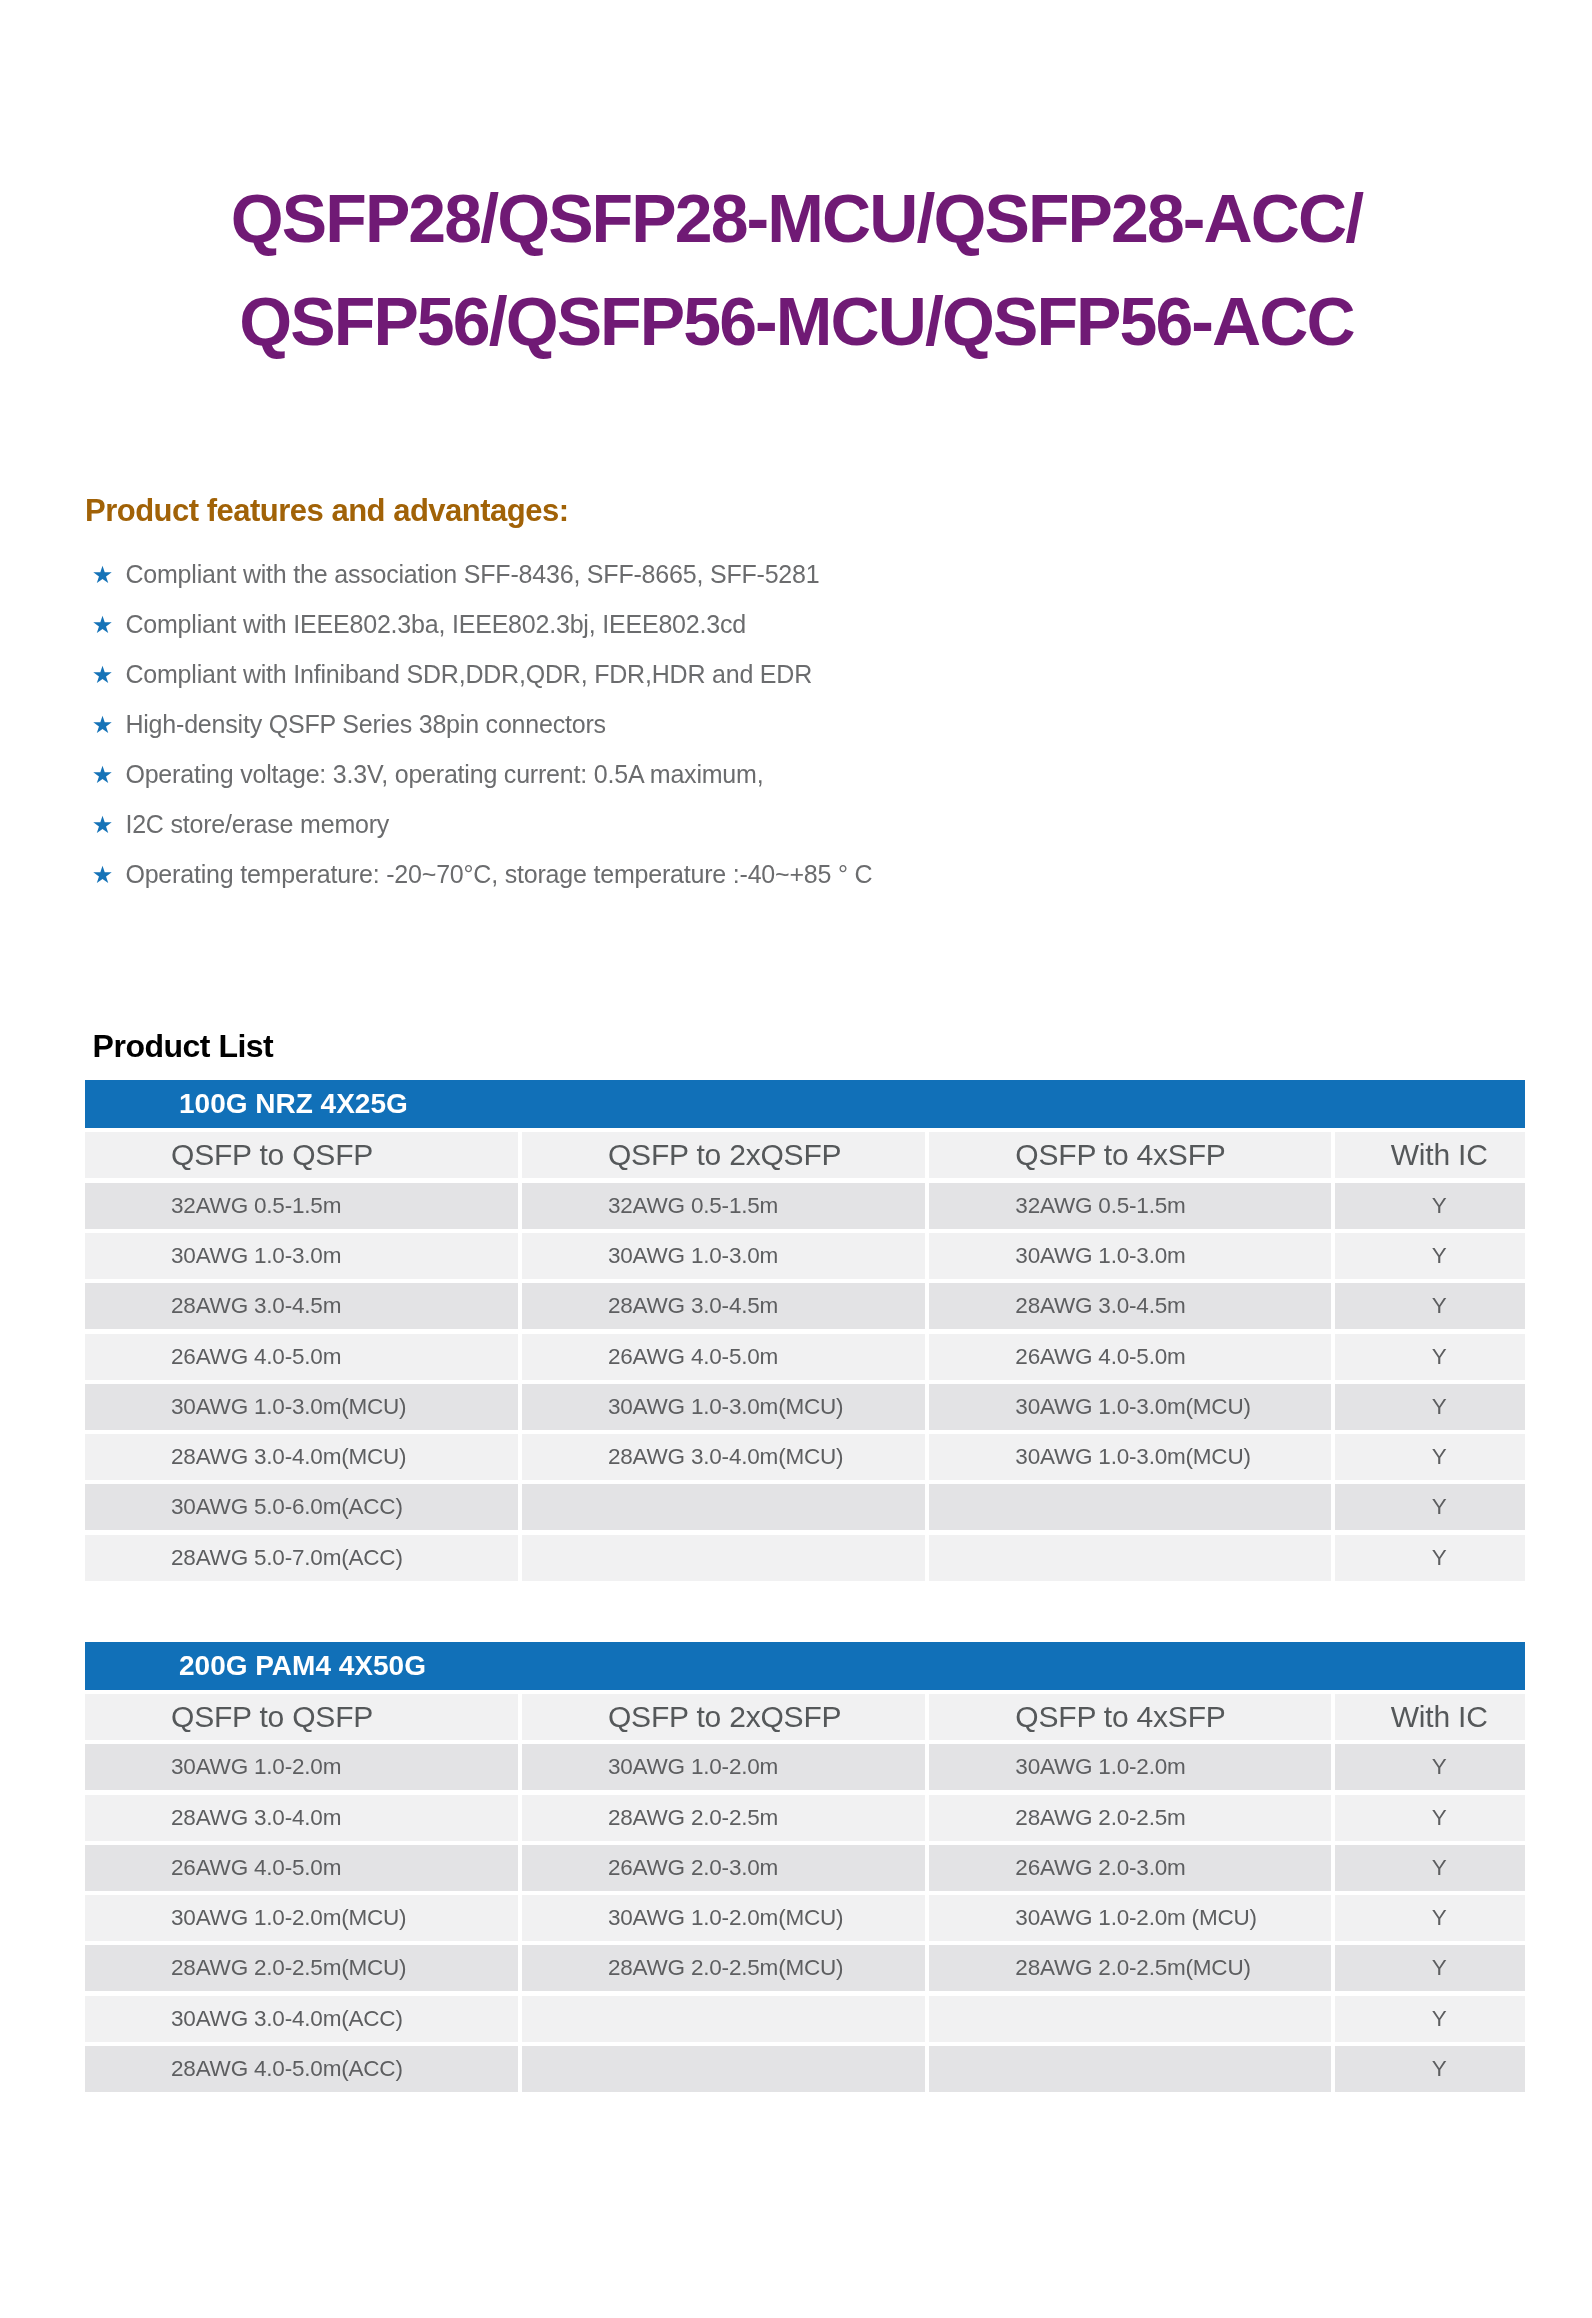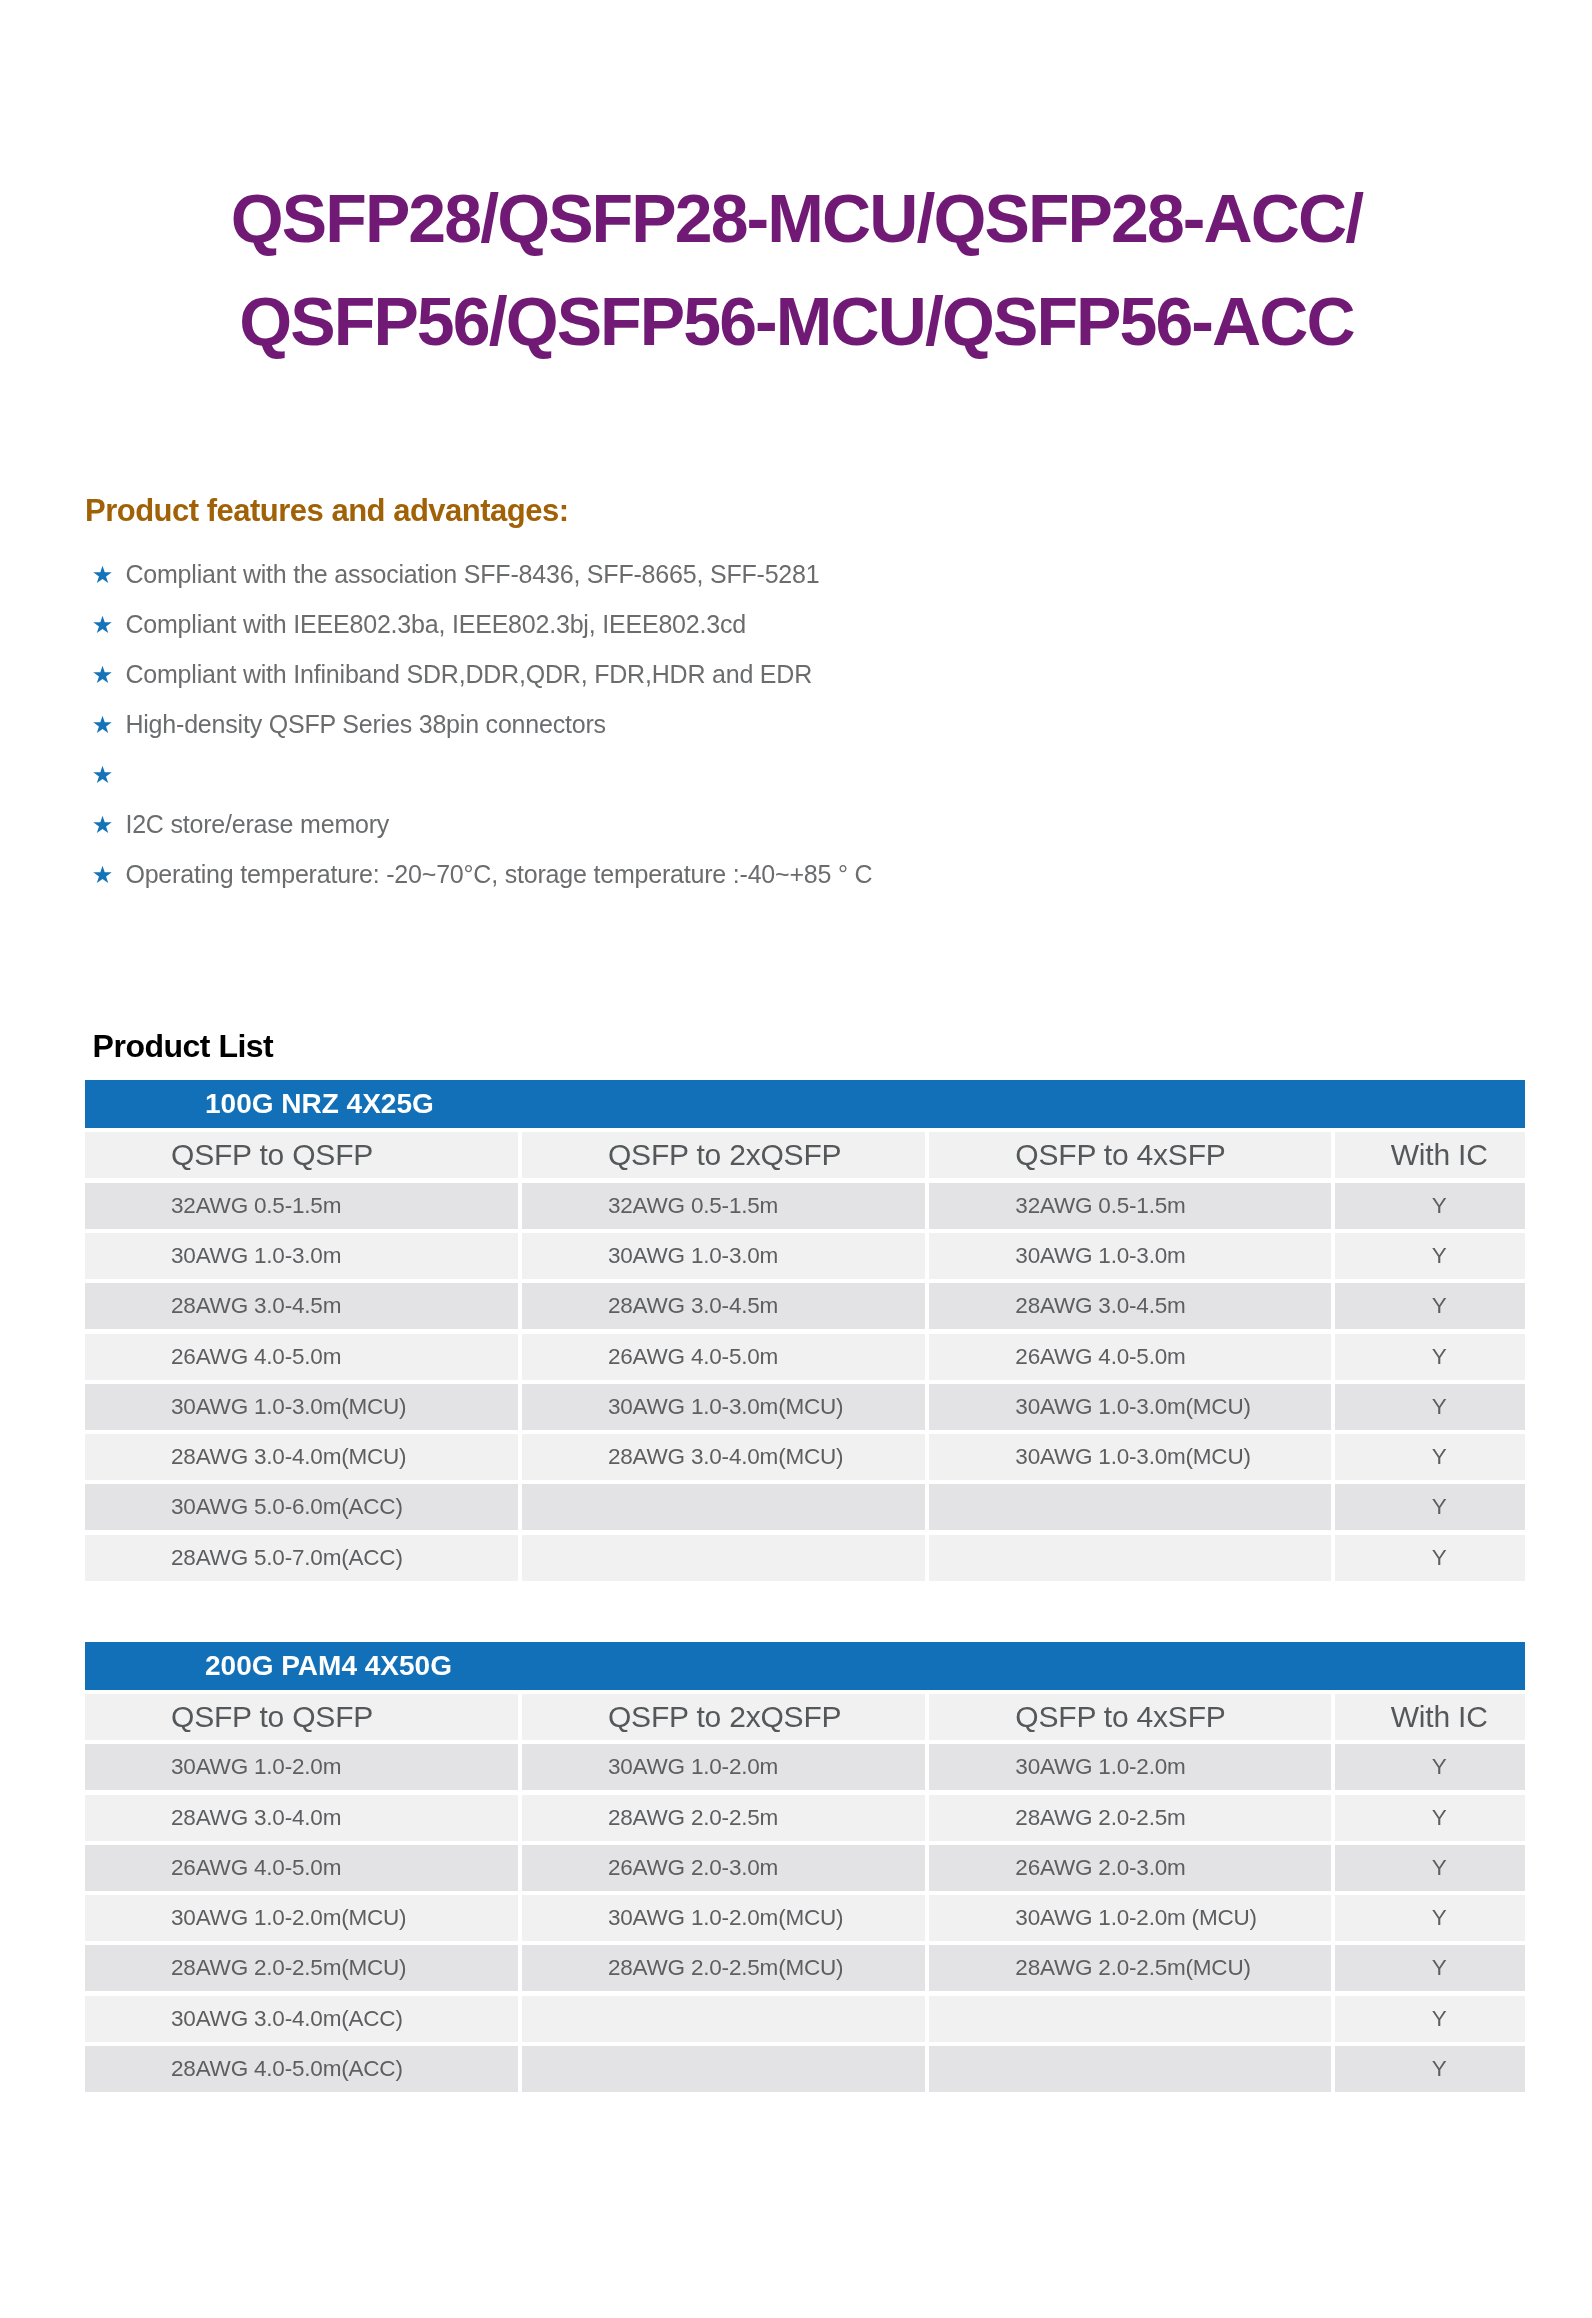--- a/index.html
+++ b/index.html
@@ -69,21 +69,21 @@
     letter-spacing: -0.5px;
   }
   .table-block { width: 1440px; }
   .table-block + .table-block { margin-top: 61px; }
   .tbar {
     height: 48px;
     background: #1170b8;
     color: #ffffff;
     display: flex;
     align-items: center;
-    padding-left: 120px;
+    padding-left: 94px;
     box-sizing: border-box;
     font-size: 28px;
     font-weight: 700;
   }
   .tgrid {
     display: grid;
     grid-template-columns: 908fr 846fr 843fr 398fr;
     gap: 4.3px;
     margin-top: 4.3px;
     background: #ffffff;
@@ -129,20 +129,21 @@
         <li>
           <span class="star">★</span>
           <span>Compliant with Infiniband SDR,DDR,QDR, FDR,HDR and EDR</span>
         </li>
         <li>
           <span class="star">★</span>
           <span>High-density QSFP Series 38pin connectors</span>
         </li>
         <li>
           <span class="star">★</span>
+          <span>Operating voltage: 3.3V, operating current: 0.5A maximum,</span>
         </li>
         <li>
           <span class="star">★</span>
           <span>I2C store/erase memory</span>
         </li>
         <li>
           <span class="star">★</span>
           <span>Operating temperature: -20~70°C, storage temperature :-40~+85 ° C</span>
         </li>
       </ul>

